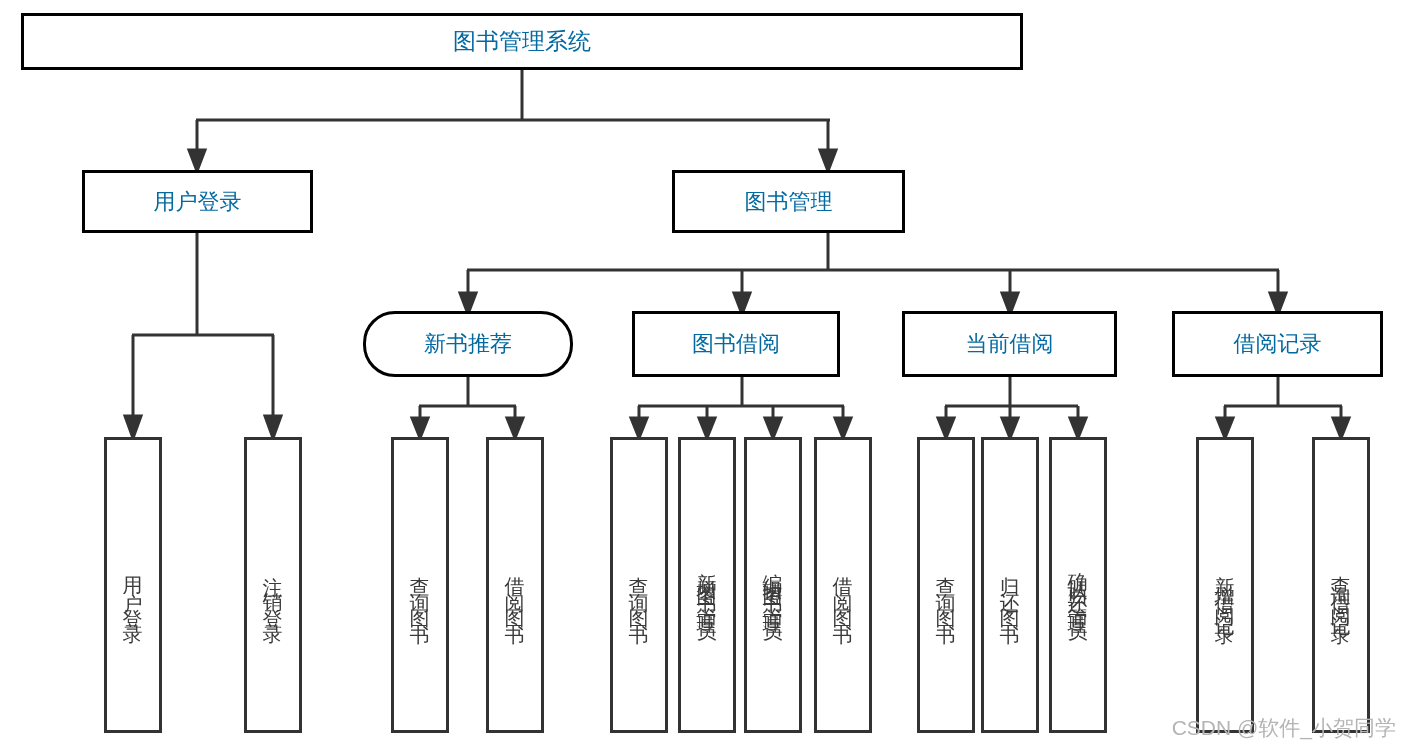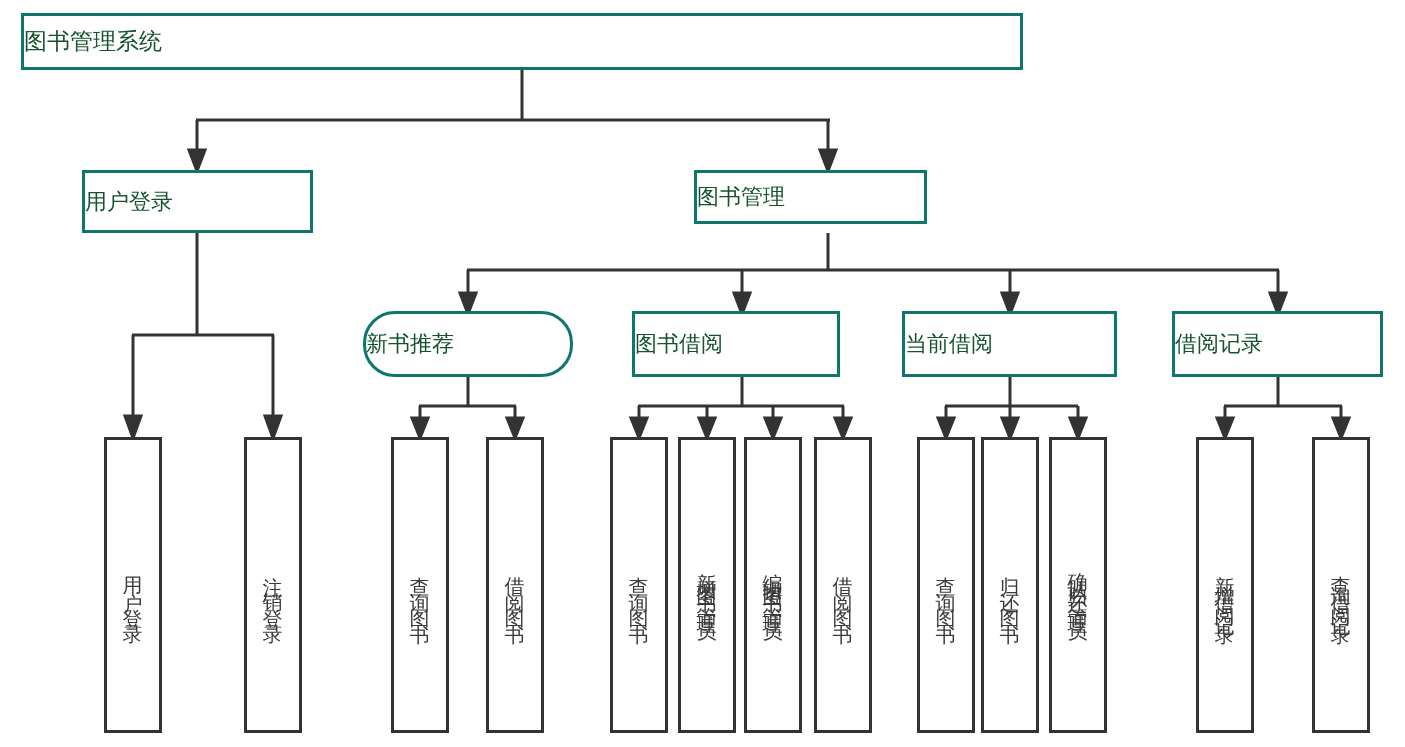--- a/index.html
+++ b/index.html
@@ -18,39 +18,39 @@
   .connectors {
     position: absolute;
     left: 0;
     top: 0;
     z-index: 1;
   }
   .node {
     position: absolute;
     box-sizing: border-box;
     background: #ffffff;
-    border: 3px solid #0f766e;
+    border: 3px solid #000000;
     display: flex;
     align-items: center;
-    justify-content: flex-start;
-    color: #14532d;
+    justify-content: center;
+    color: #0369a1;
     z-index: 2;
   }
   .node .lbl {
     white-space: nowrap;
   }
   .root-node {
     left: 21px; top: 13px;
     width: 1002px; height: 57px;
     font-size: 23px;
   }
   .lvl2 { font-size: 22px; }
   .lvl3 { font-size: 22px; }
   .n-user-login      { left: 82px;   top: 170px; width: 231px; height: 63px; }
-  .n-book-management { left: 694px;  top: 170px; width: 233px; height: 54px; }
+  .n-book-management { left: 672px;  top: 170px; width: 233px; height: 63px; }
   .n-new-books       { left: 363px;  top: 311px; width: 210px; height: 66px; border-radius: 32px; }
   .n-borrow          { left: 632px;  top: 311px; width: 208px; height: 66px; }
   .n-current         { left: 902px;  top: 311px; width: 215px; height: 66px; }
   .n-records         { left: 1172px; top: 311px; width: 211px; height: 66px; }
   .leaf {
     position: absolute;
     box-sizing: border-box;
     top: 437px;
     width: 58px;
     height: 296px;
@@ -224,14 +224,15 @@
     <span class="vtxt">确认归还（管理员）</span>
   </div>
 
   <div class="leaf sp6" style="left:1196px">
     <span class="vtxt">新增借阅记录</span>
   </div>
   <div class="leaf sp6" style="left:1312px">
     <span class="vtxt">查询借阅记录</span>
   </div>
 
+  <div class="watermark">CSDN @软件_小贺同学</div>
 
 </div>
 
 </body></html>

